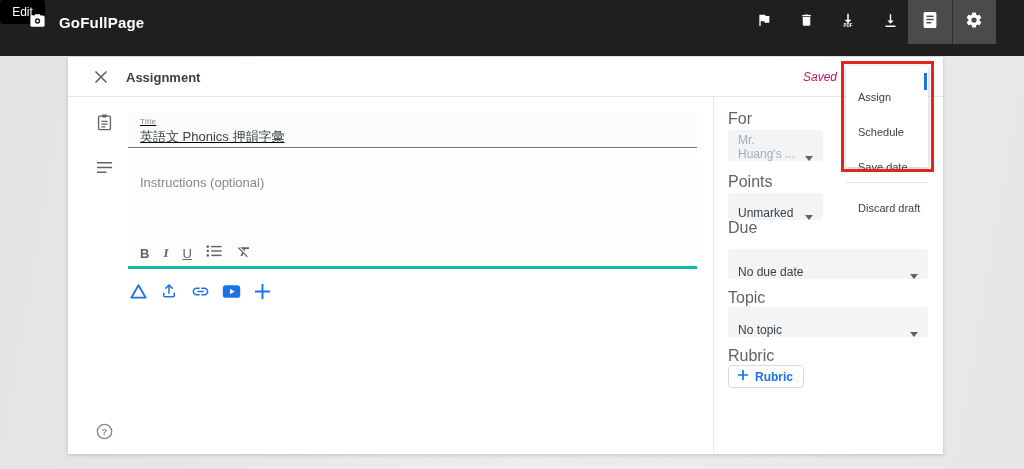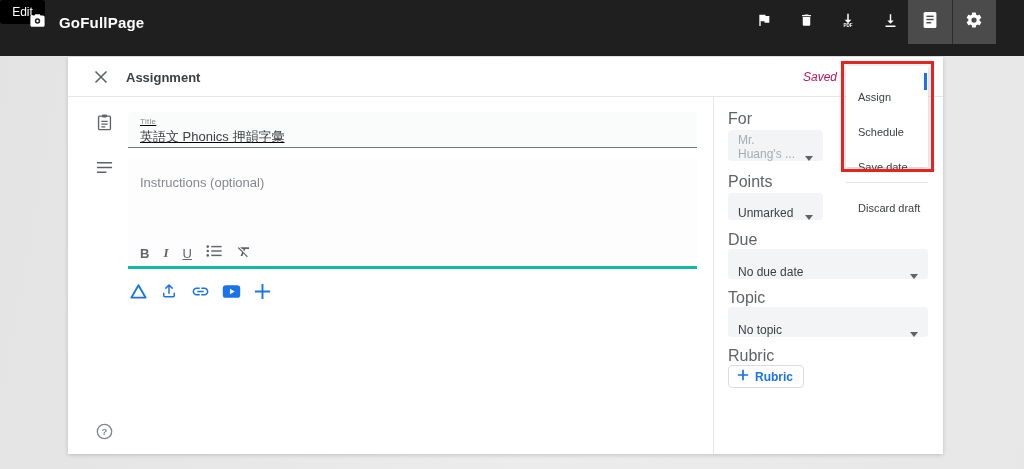--- a/index.html
+++ b/index.html
@@ -237,21 +237,21 @@
       <span class="dd-text">Mr. Huang's ...</span>
       <span class="caret"></span>
     </div>
 
     <span class="side-label" style="top:116px;">Points</span>
     <div class="dd" style="top:136px; width:95px; height:27px;">
       <span class="dd-text">Unmarked</span>
       <span class="caret"></span>
     </div>
 
-    <span class="side-label" style="top:174px;text-align:right;">Due</span>
+    <span class="side-label" style="top:162px;text-align:right;">Due</span>
     <div class="dd" style="top:192px; width:200px; height:30px;">
       <span class="dd-text">No due date</span>
       <span class="caret"></span>
     </div>
 
     <span class="side-label" style="top:232px;">Topic</span>
     <div class="dd" style="top:250px; width:200px; height:30px;gap:37px;">
       <span class="dd-text">No topic</span>
       <span class="caret"></span>
     </div>

